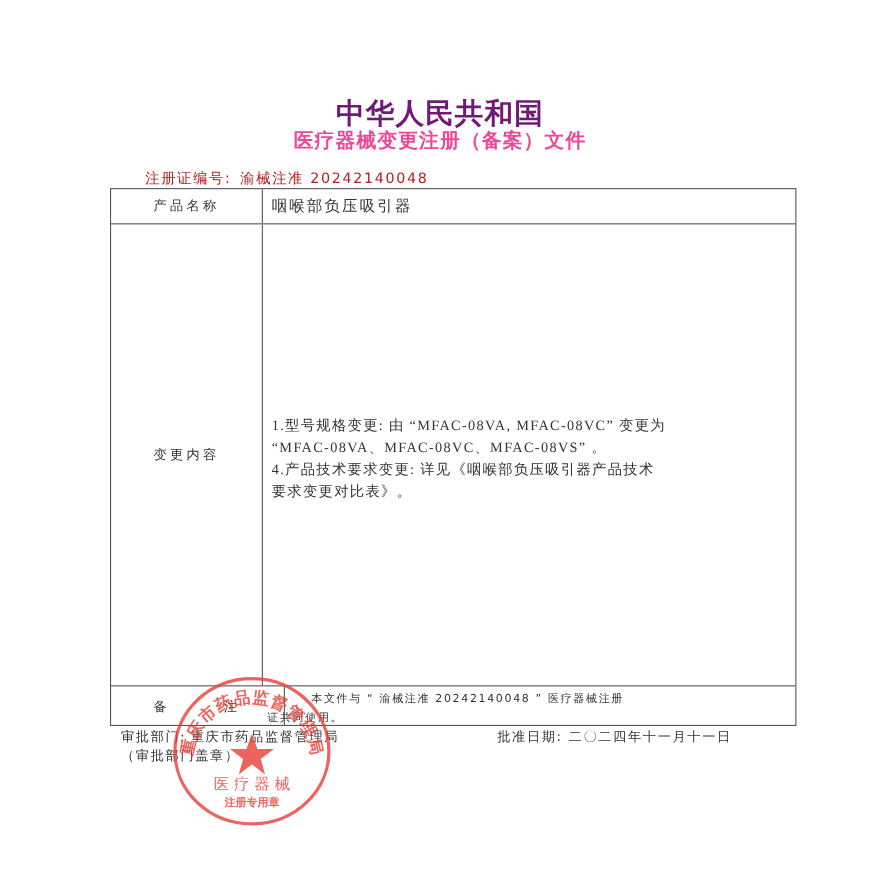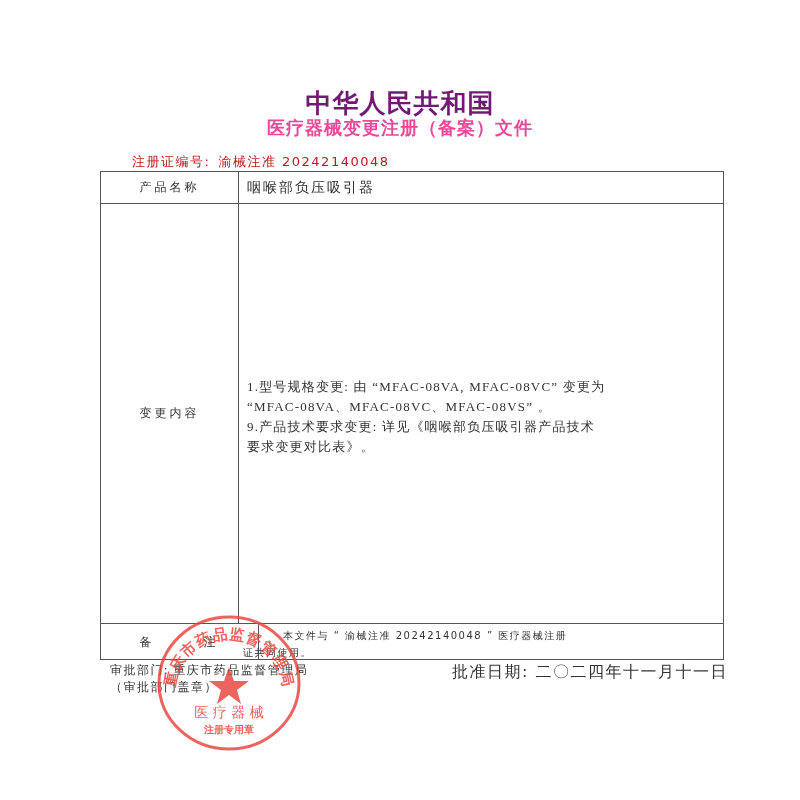--- a/index.html
+++ b/index.html
@@ -118,21 +118,21 @@
       font-size: 12px;
       letter-spacing: 1.5px;
       line-height: 17px;
       font-family: Liberation Serif, serif;
       color: #333;
     }
     .footer-right {
       position: absolute;
       left: 452px;
       top: 662px;
-      font-size: 16px;
+      font-size: 12px;
       letter-spacing: 1.5px;
       font-family: "DejaVu Sans", sans-serif;
       color: #333;
     }
     .stamp {
       position: absolute;
       left: 155px;
       top: 613px;
       width: 148px;
       height: 140px;
@@ -154,21 +154,21 @@
   <div class="row row1">
     <div class="col-label">产品名称</div>
     <div class="col-val">咽喉部负压吸引器</div>
   </div>
   <div class="row row2">
     <div class="col-label">变更内容</div>
     <div class="col-val">
       <div class="change-lines">
         <div class="ln">1.型号规格变更: 由 “MFAC-08VA, MFAC-08VC” 变更为</div>
         <div class="ln"> “MFAC-08VA、MFAC-08VC、MFAC-08VS” 。</div>
-        <div class="ln">9.产品技术要求变更: 详见《咽喉部负压吸引器产品技术</div>
+        <div class="ln">4.产品技术要求变更: 详见《咽喉部负压吸引器产品技术</div>
         <div class="ln">要求变更对比表》。</div>
       </div>
     </div>
   </div>
   <div class="row row3">
     <div class="col-label">备 注</div>
     <div class="col-val">
       <div class="remark">
         <div class="indent">本文件与 “ 渝械注准 20242140048 ” 医疗器械注册</div>
         <div>证共同使用。</div>

